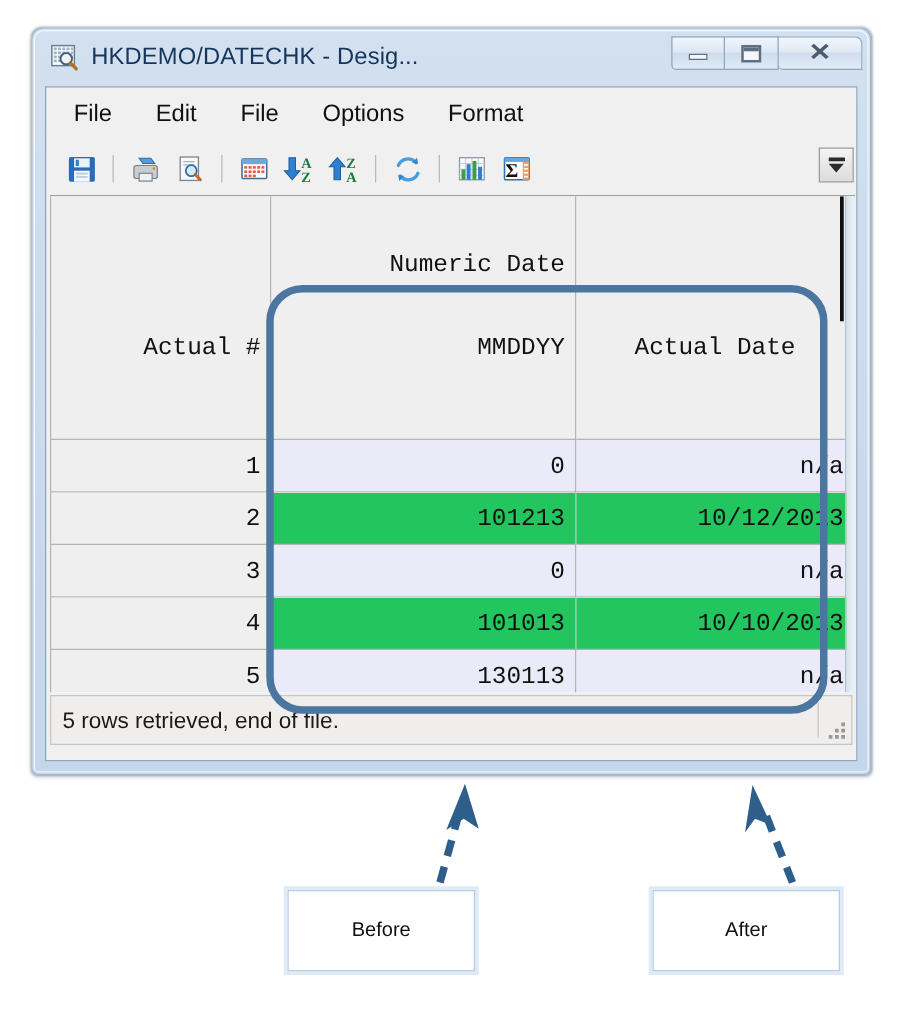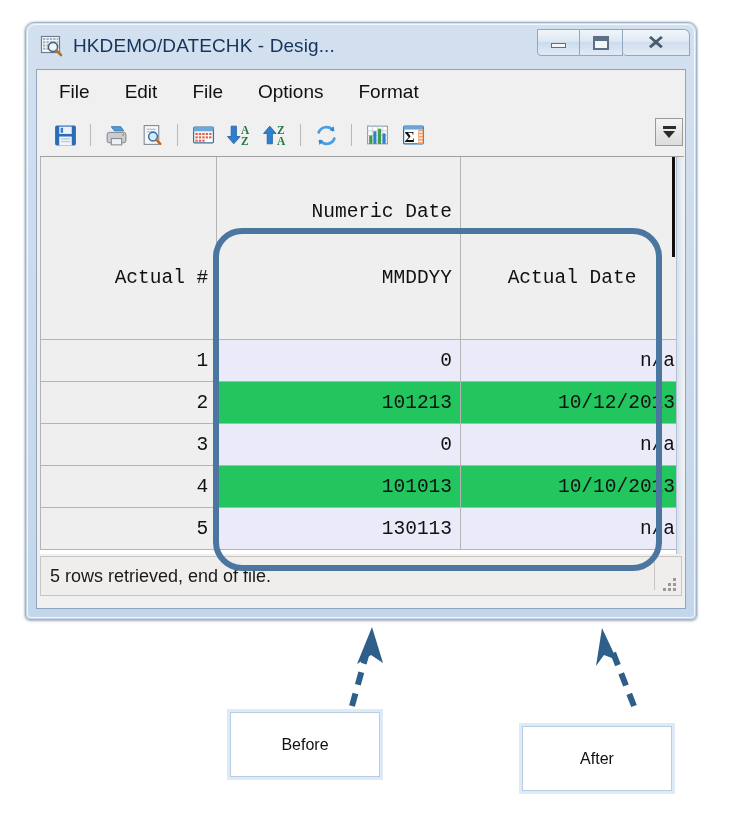--- a/index.html
+++ b/index.html
@@ -101,21 +101,21 @@
     overflow: hidden;
   }
   table.grid { border-collapse: collapse; width: 100%; table-layout: fixed;
     font-family: "Liberation Mono", "DejaVu Sans Mono", monospace; font-size: 19.5px; color: #111; }
   table.grid th, table.grid td {
     border: 1px solid #b4b4b4; padding: 0 8px; height: 41px;
     vertical-align: middle; white-space: pre; overflow: hidden;
   }
   table.grid th {
     background: #efefef; font-weight: normal; height: 98px; vertical-align: bottom;
-    padding-bottom: 6px; border-top: none;
+    padding-bottom: 18px; border-top: none;
   }
   .col-rec { width: 170px; }
   .col-num { width: 235px; }
   .col-act { width: 215px; }
   th.right, td.right { text-align: right; }
   td.reccol { background: #efefef; }
   tr.odd td { background: #eaeaf8; }
   tr.even td { background: #22c55e; }
   tr.odd td.reccol, tr.even td.reccol { background: #efefef; }
   .hdr2line { display:block; }
@@ -145,21 +145,21 @@
   .overlay { position: absolute; left: 0; top: 0; width: 735px; height: 828px; pointer-events: none; }
 
   .callout {
     position: absolute; background: #ffffff;
     border: 1px solid #b8cce4;
     box-shadow: 0 0 0 3px rgba(197,217,241,.55);
     display: flex; align-items: center; justify-content: center;
     font-size: 16px; color: #101010;
   }
   #callout-before { left: 230px; top: 712px; width: 148px; height: 63px; }
-  #callout-after  { left: 522px; top: 712px; width: 148px; height: 63px; margin-top: 14px; }
+  #callout-after  { left: 522px; top: 712px; width: 148px; height: 63px; }
 </style>
 </head>
 <body>
 
 <div id="stage">
 
   <div class="window">
     <div class="window-inner-glow"></div>
 
     <div class="titlebar">

